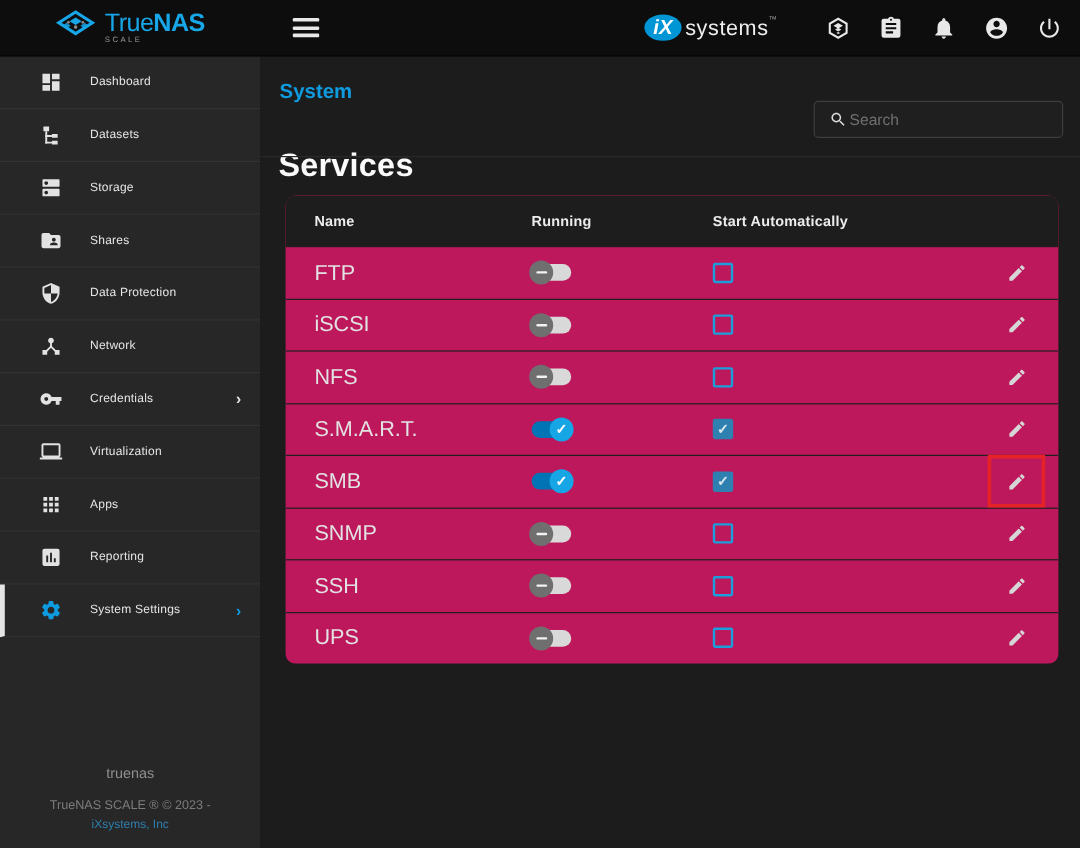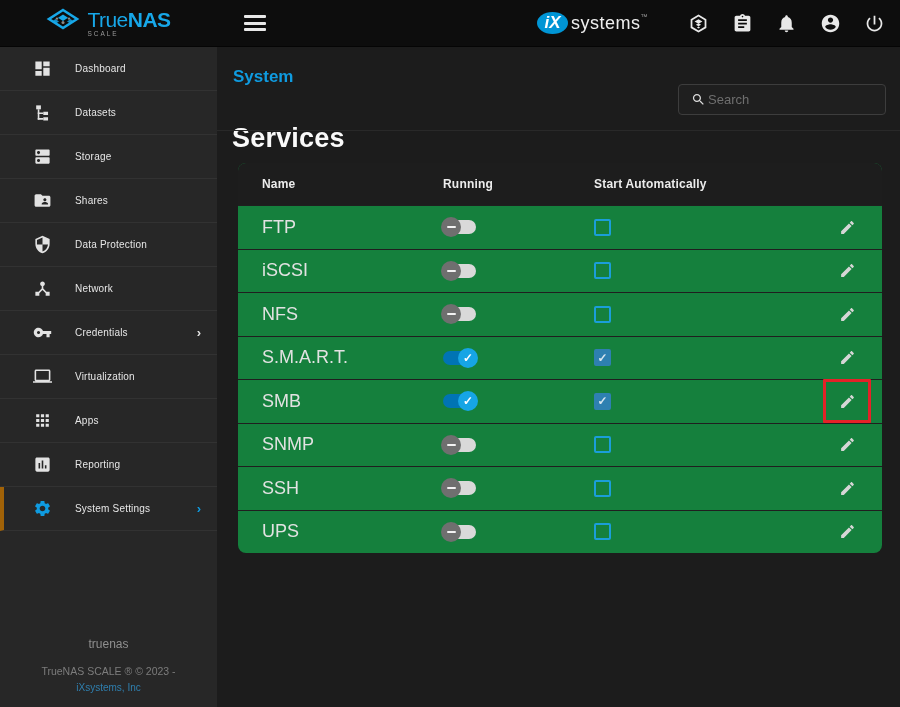--- a/index.html
+++ b/index.html
@@ -23,41 +23,41 @@
   .top-icon { width:44px; height:40px; display:flex; align-items:center; justify-content:center; cursor:pointer; }
   .top-icon svg { width:21px; height:21px; fill:#e8e8e8; }
 
   
   .sidebar { position:absolute; top:47px; left:0; width:217px; height:660px; background:#272727; }
   .nav-item { position:relative; height:44px; display:flex; align-items:center; border-bottom:1px solid rgba(255,255,255,.05); cursor:pointer; }
   .nav-item .nicon { width:24px; height:24px; margin-left:30px; display:flex; align-items:center; justify-content:center; }
   .nav-item .nicon svg { width:19px; height:19px; fill:#e2e2e2; }
   .nav-item .nlabel { margin-left:21px; color:#e6e6e6; font-size:10px; font-weight:500; letter-spacing:.2px; }
   .nav-item .nchevron { margin-left:auto; margin-right:16px; color:#e2e2e2; font-size:13px; font-weight:700; }
-  .nav-item.active { border-left:4px solid #a16207;text-align:right; }
+  .nav-item.active { border-left:4px solid #e5e5e5;text-align:right; }
   .nav-item.active .nicon { margin-left:26px; }
   .nav-item.active .nicon svg { fill:#0f9be0; }
   .nav-item.active .nchevron { color:#0f9be0; }
   .side-footer { position:absolute; bottom:12px; left:0; width:217px; text-align:center; }
   .side-host { color:#8f8f8f; font-size:12px; margin-bottom:13px; }
   .side-copy { color:#7c7c7c; font-size:10.5px; line-height:1.45; }
   .side-link { color:#2f7fae; font-size:10px; cursor:pointer; }
 
   
   .main { position:absolute; top:47px; left:217px; width:683px; height:660px; background:#1c1c1c; }
   .breadcrumb { position:absolute; top:20px; left:16px; color:#0f9be0; font-size:17px; font-weight:700; cursor:pointer; }
   .page-title { position:absolute; top:36px; left:15px; color:#fafafa; font-size:27px; font-weight:700; letter-spacing:.2px;margin-top:40px; }
   .searchbox { position:absolute; top:37px; right:14px; width:208px; height:31px; background:#1f1f1f; border:1px solid #3d3d3d; border-radius:4px; display:flex; align-items:center; }
   .searchbox svg { width:15px; height:15px; fill:#dcdcdc; margin-left:12px; }
   .searchbox input { background:transparent; border:none; outline:none; color:#bdbdbd; font-size:13px; margin-left:2px; width:150px; font-family:"Liberation Sans",sans-serif; }
   .searchbox input::placeholder { color:#6f6f6f; }
   .hdr-rule { position:absolute; top:83px; left:0; width:683px; height:1px; background:#292929; }
 
   
-  .card { position:absolute; top:116px; left:21px; width:644px; background:#15803d; border-radius:8px; overflow:hidden; }
+  .card { position:absolute; top:116px; left:21px; width:644px; background:#be185d; border-radius:8px; overflow:hidden; }
   .thead { height:42px; background:#1d1d1d; display:flex; align-items:center; }
   .th { color:#ececec; font-size:12px; font-weight:700; letter-spacing:.2px; }
   .col-name { width:205px; padding-left:24px; }
   .col-run  { width:151px; }
   .col-auto { flex:1; }
   .col-edit { width:70px; display:flex; justify-content:center; }
   .trow { height:43.5px; display:flex; align-items:center; border-top:1px solid #1f1f1f; }
   .svc-name { color:#e2e2e2; font-size:18px; }
 
   

